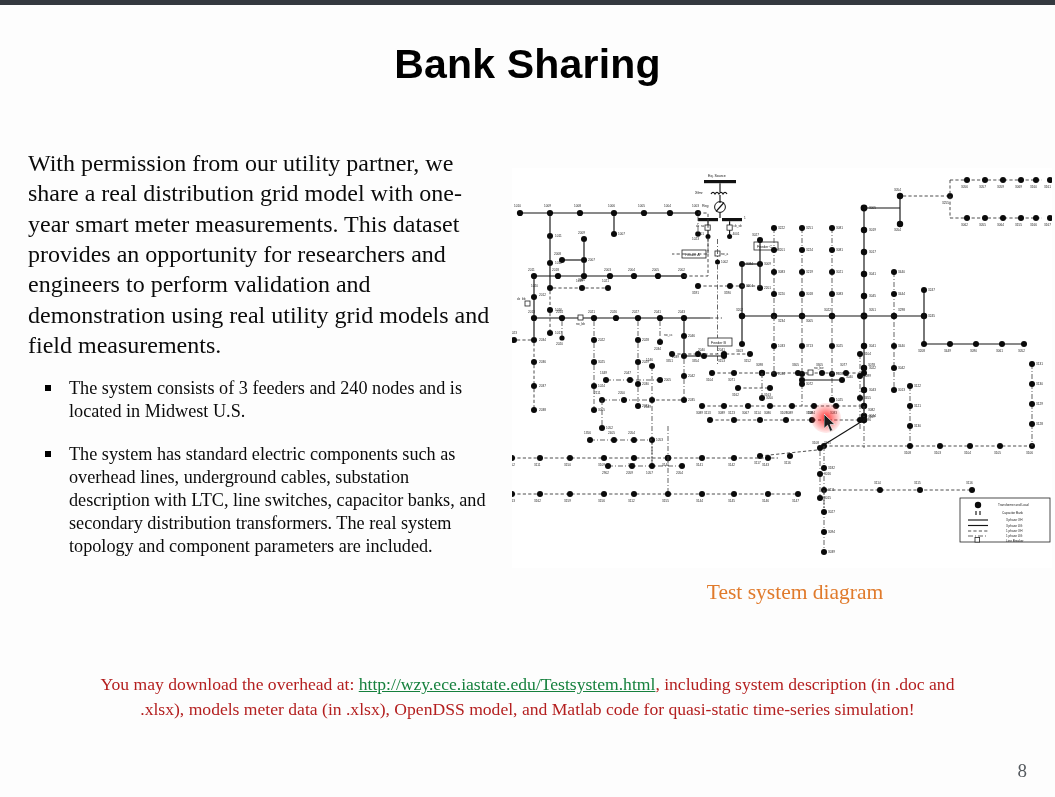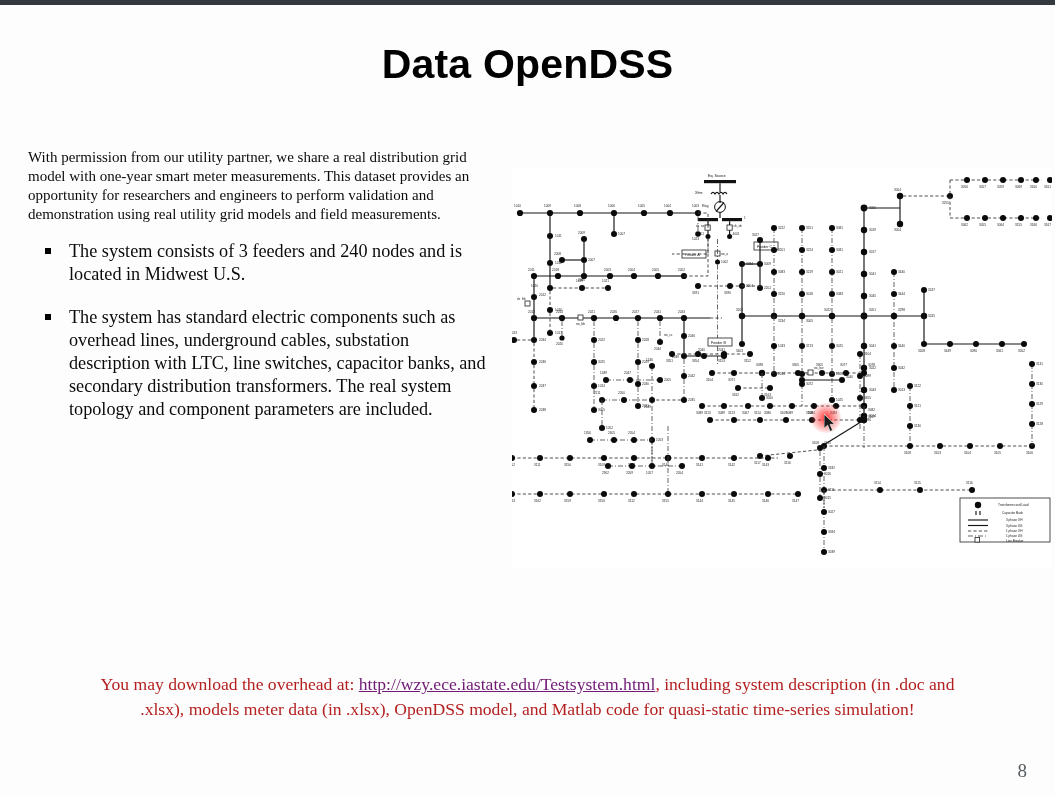--- a/index.html
+++ b/index.html
@@ -36,21 +36,21 @@
     color: #000000;
   }
   .body-col {
     position: absolute;
     left: 28px;
     top: 148px;
     width: 474px;
     color: #0b0b0b;
   }
   .intro {
-    font-size: 15px;
+    font-size: 24px;
     line-height: 1.265;
     margin: 0 0 16px 0;
     text-align: left;
   }
   ul.bullets {
     list-style: none;
     margin: 13px;
     padding: 0;
   }
   ul.bullets > li {
@@ -90,21 +90,21 @@
     position: absolute;
     left: 100px;
     top: 672px;
     width: 855px;
     text-align: center;
     font-size: 17.6px;
     line-height: 1.42;
     color: #b41f1f;
   }
   .footer a.url {
-    color: #701a75;
+    color: #15803d;
     text-decoration: underline;
   }
   .pagenum {
     position: absolute;
     right: 28px;
     top: 760px;
     font-size: 19px;
     color: #555a5f;
   }
   
@@ -123,21 +123,21 @@
     pointer-events: none;
   }
 </style>
 </head>
 <body>
 
 <div id="slide">
 
   <div class="topbar"></div>
 
-  <div class="title">Data OpenDSS</div>
+  <div class="title">Bank Sharing</div>
 
   <div class="body-col">
     <p class="intro">With permission from our utility partner, we share a real distribution grid model with one-year smart meter measurements. This dataset provides an opportunity for researchers and engineers to perform validation and demonstration using real utility grid models and field measurements.</p>
     <ul class="bullets">
       <li>
         <span class="sq"></span>
         <span>The system consists of 3 feeders and 240 nodes and is located in Midwest U.S.</span>
       </li>
       <li>
         <span class="sq"></span>
@@ -804,20 +804,21 @@
         <text class="tx" x="494" y="374">Line Breaker</text>
       </g>
     </svg>
   </div>
 
   <div class="click-glow" style="left:811px; top:403px;"></div>
   <svg class="cursor-arrow" style="left:824px; top:414px;" viewBox="0 0 14 19">
     <polygon points="0,0 0,14.5 3.6,11.2 6.1,17.4 8.6,16.3 6.1,10.4 10.8,10.4" fill="#1a1a1a" stroke="#ffffff" stroke-width="0.7"></polygon>
   </svg>
 
+  <div class="caption">Test system diagram</div>
 
   <div class="footer">
     <span>You may download the overhead at:</span>
     <a class="url" href="#">http://wzy.ece.iastate.edu/Testsystem.html</a><span>, including system description (in .doc and .xlsx), models meter data (in .xlsx), OpenDSS model, and Matlab code for quasi-static time-series simulation!</span>
   </div>
 
   <div class="pagenum">8</div>
 
 </div>
 

